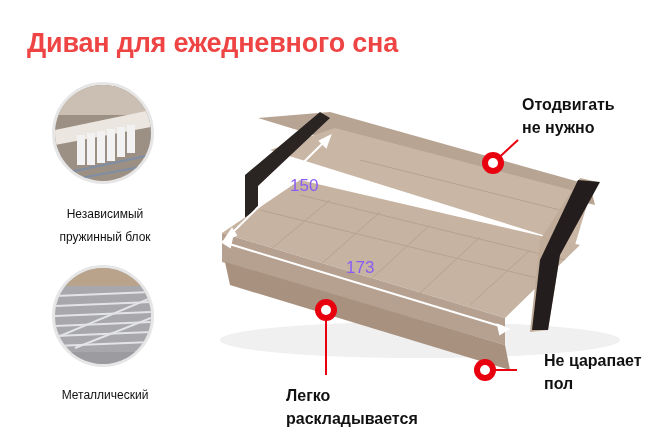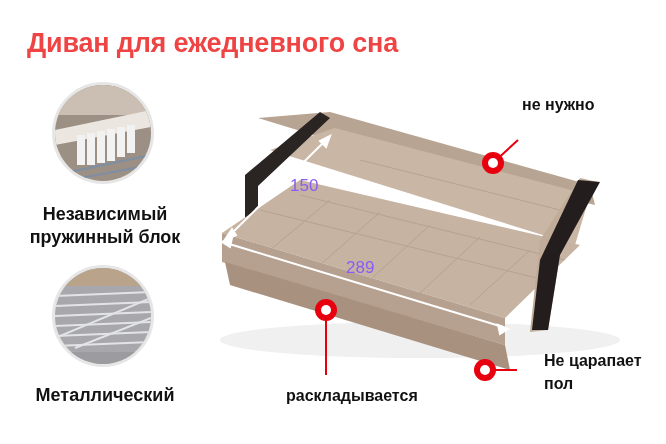--- a/index.html
+++ b/index.html
@@ -1,19 +1,19 @@
 <!DOCTYPE html>
 <html><head>
 <meta charset="utf-8">
 <style>
   html,body{margin:0;padding:0;background:#fff;}
   body{width:666px;height:444px;position:relative;overflow:hidden;font-family:"Liberation Sans",sans-serif;}
   .title{position:absolute;left:27px;top:28px;font-size:27px;font-weight:bold;color:#ef4444;letter-spacing:-0.2px;}
   .feat-circle{position:absolute;width:102px;height:102px;border-radius:50%;border:3px solid #e6e6e6;overflow:hidden;background:#ddd;box-sizing:border-box;}
-  .feat-label{position:absolute;font-size:18px;font-weight:bold;color:#111;text-align:center;line-height:23px;}
+  .feat-label{position:absolute;font-size:12px;font-weight:normal;color:#111;text-align:center;line-height:23px;}
   .callout{position:absolute;font-size:16px;font-weight:bold;color:#111;line-height:23px;}
   .marker{position:absolute;width:22px;height:22px;border-radius:50%;background:#e8000f;box-sizing:border-box;}
   .marker::after{content:"";position:absolute;left:6px;top:6px;width:10px;height:10px;border-radius:50%;background:#fff;}
   svg{position:absolute;left:0;top:0;}
   .dim{position:absolute;font-size:17px;color:#8b5cf6;}
 </style>
 </head>
 <body>
 
 <div class="title">Диван для ежедневного сна</div>
@@ -103,28 +103,30 @@
   </g>
 
   <g stroke="#e8000f" stroke-width="2">
     <line x1="493" y1="163" x2="518" y2="140"></line>
     <line x1="326" y1="320" x2="326" y2="375"></line>
     <line x1="490" y1="370" x2="517" y2="370"></line>
   </g>
 </svg>
 
 <div class="dim" style="left:290px;top:176px;">150</div>
-<div class="dim" style="left:346px;top:258px;">289</div>
+<div class="dim" style="left:346px;top:258px;">173</div>
 
 <div class="marker" style="left:482px;top:152px;"></div>
 <div class="marker" style="left:315px;top:299px;"></div>
 <div class="marker" style="left:474px;top:359px;"></div>
 
 <div class="callout" style="left:522px;top:93px;">
+  <div>Отодвигать</div>
   <div>не нужно</div>
 </div>
 <div class="callout" style="left:286px;top:384px;">
+  <div>Легко</div>
   <div>раскладывается</div>
 </div>
 <div class="callout" style="left:544px;top:349px;">
   <div>Не царапает</div>
   <div>пол</div>
 </div>
 
 </body></html>

